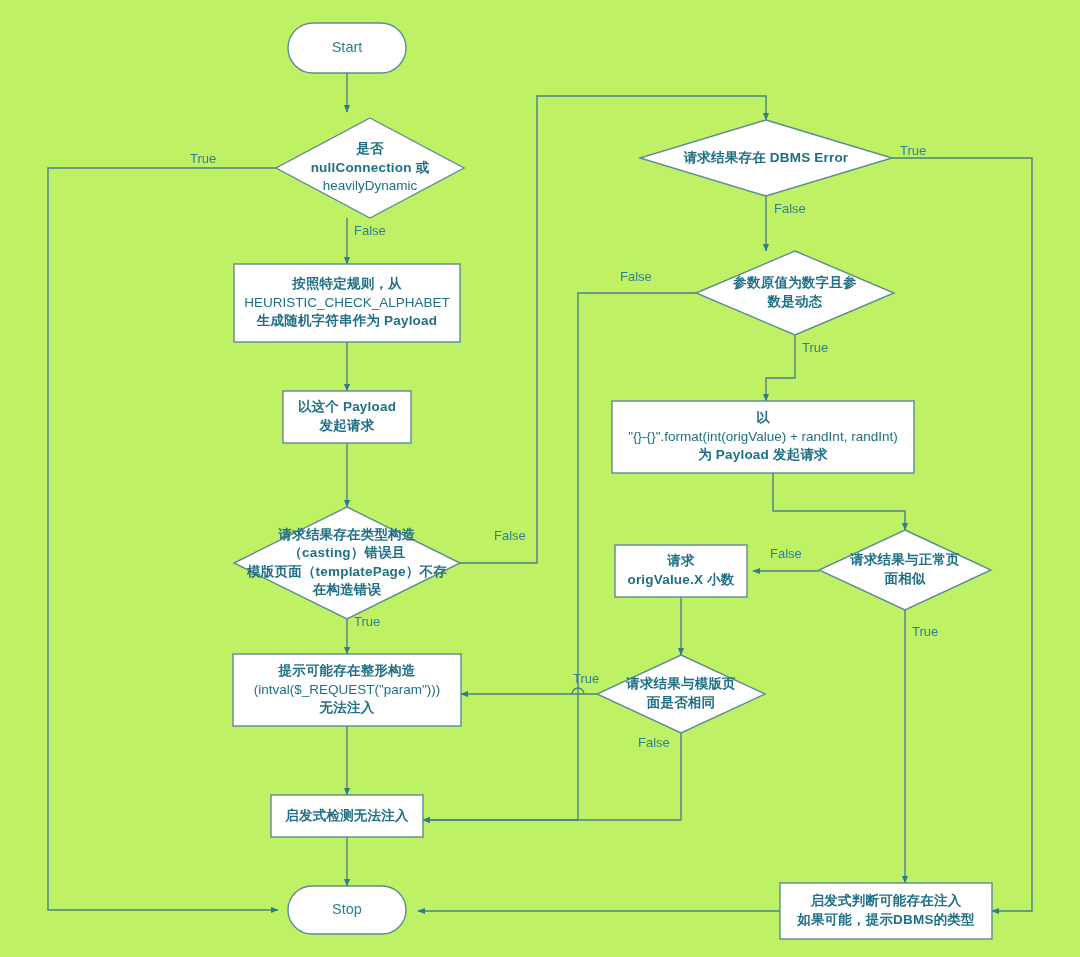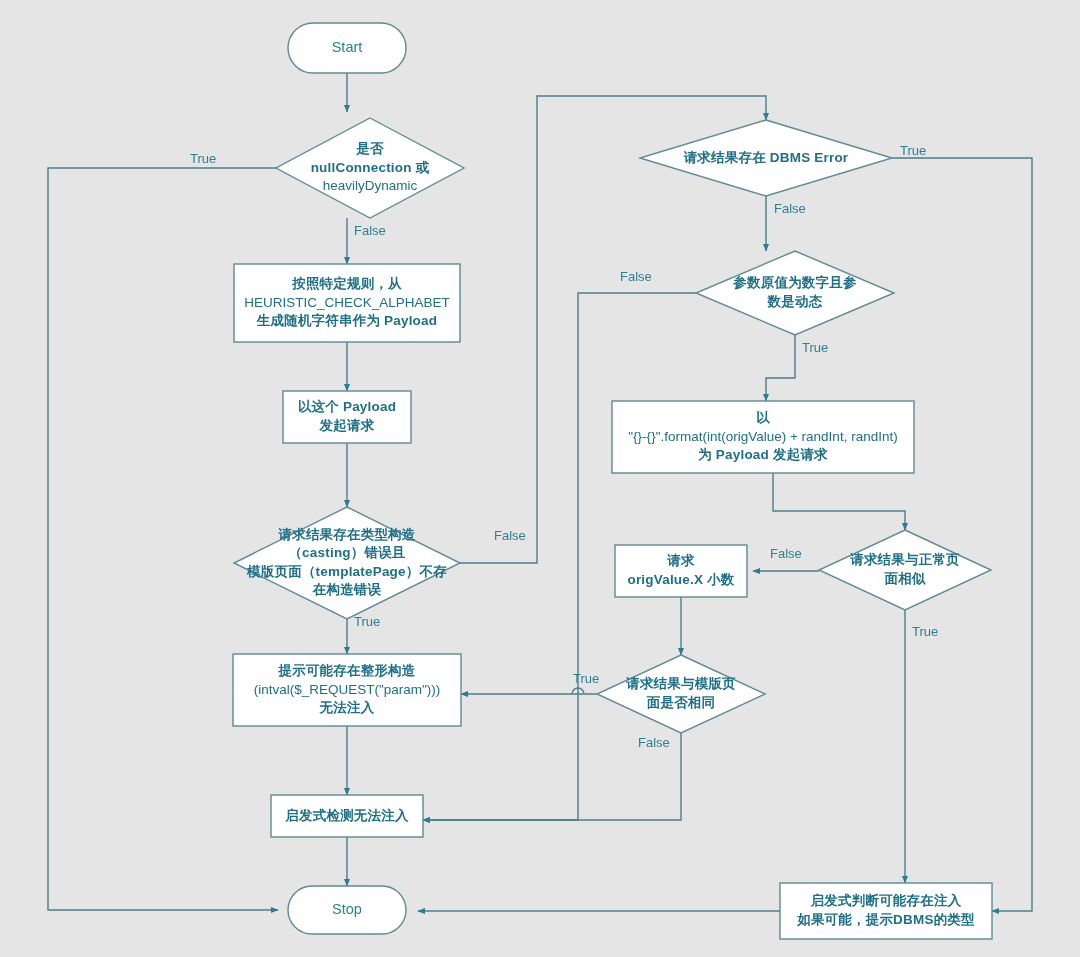--- a/index.html
+++ b/index.html
@@ -4,21 +4,21 @@
 <style>
   html, body {
     margin: 0;
     padding: 0;
     background: #ffffff;
   }
   #canvas-wrap {
     position: relative;
     width: 1080px;
     height: 957px;
-    background: #e5e5e5;
+    background: #bef264;
     font-family: "Liberation Sans", "DejaVu Sans", sans-serif;
   }
   svg.flow {
     display: block;
     width: 1080px;
     height: 957px;
   }
   .shape-stroke {
     fill: #ffffff;
     stroke: #5f8a93;

